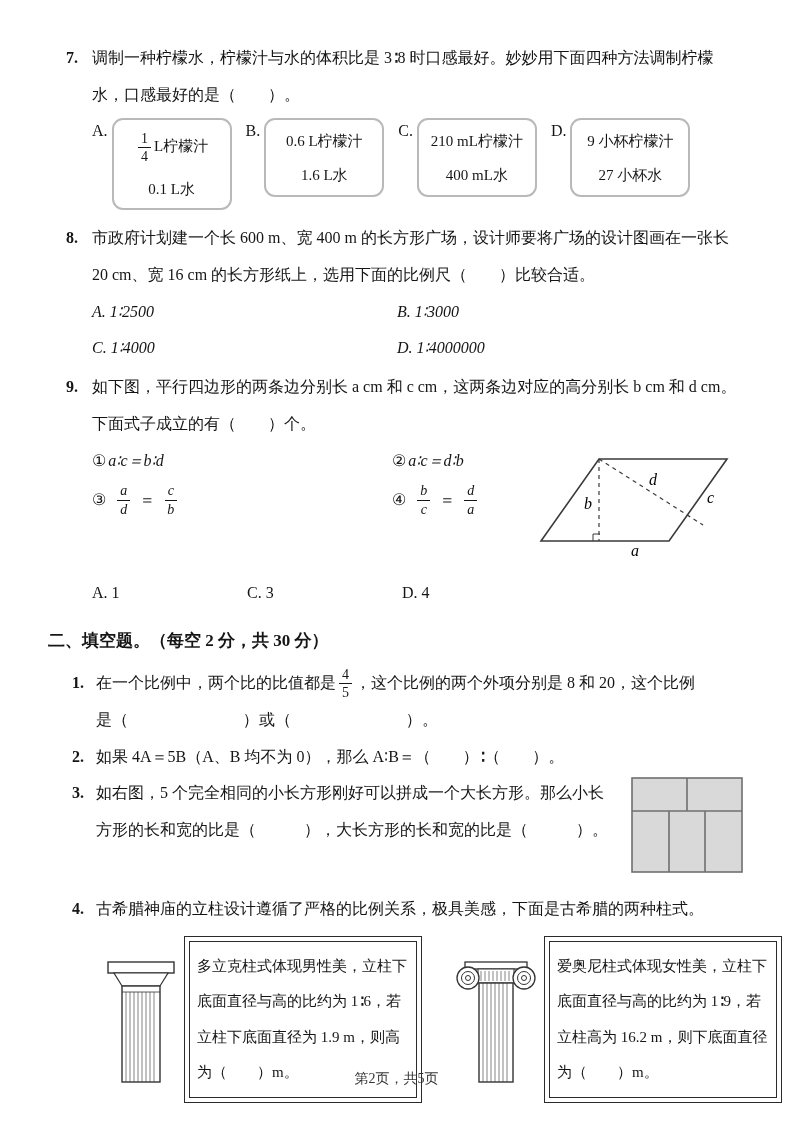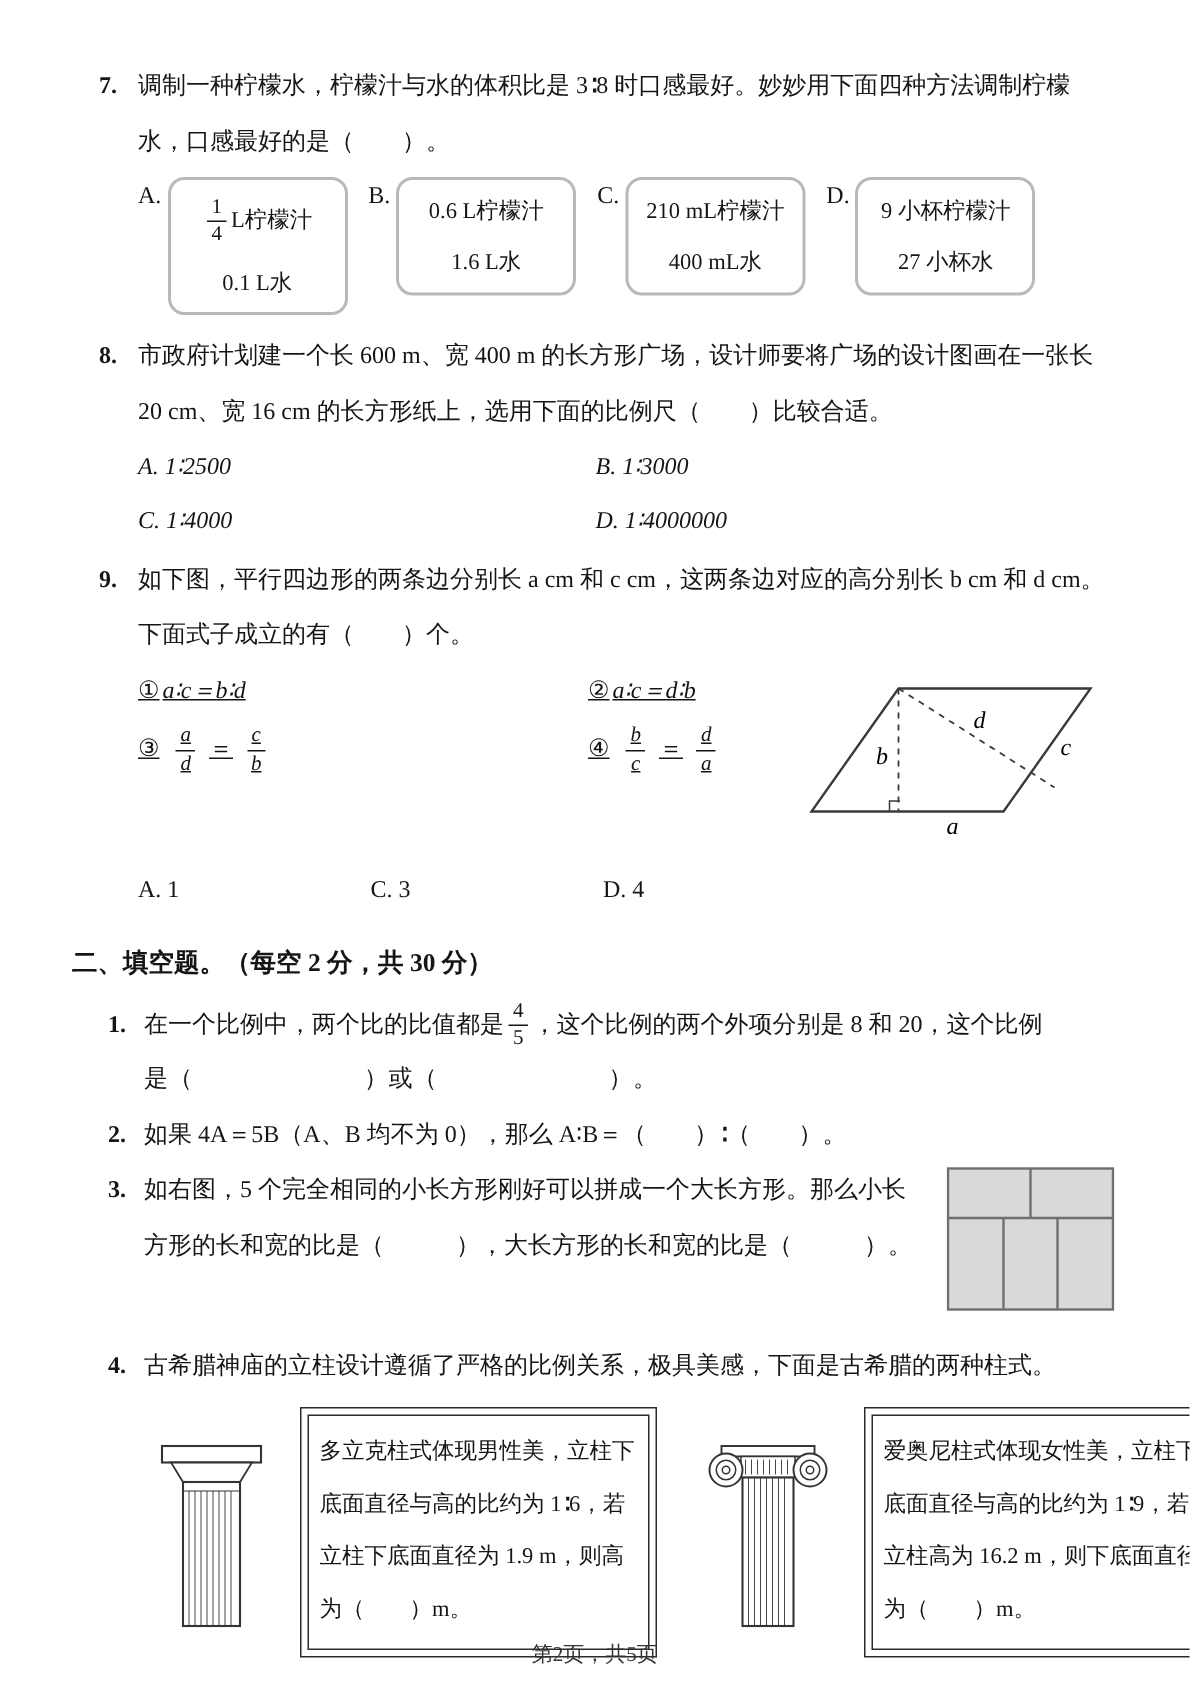--- a/index.html
+++ b/index.html
@@ -31,40 +31,40 @@
         vertical-align:middle;line-height:1.25;margin:0 3px;font-size:14px;}
   .frac .num{border-bottom:1px solid #151515;padding:0 3px;display:block;}
   .frac .den{display:block;padding:0 3px;}
   .math{font-style:italic;}
   
   .grid2{display:grid;grid-template-columns:305px 1fr;margin:0 0 2px 0;}
   .grid2 .cell{white-space:nowrap;font-style:italic;}
   
   .q9lower{display:flex;align-items:flex-start;}
   .q9forms{flex:1;display:grid;grid-template-columns:300px 1fr;row-gap:2px;align-items:center;}
-  .formula{white-space:nowrap;text-decoration:underline;}
+  .formula{white-space:nowrap;}
   .formula .circ{font-style:normal;margin-right:2px;}
   .fracline{display:inline-flex;align-items:center;gap:6px;}
   .q9fig{flex:0 0 212px;margin-top:2px;}
   .choices4{display:grid;grid-template-columns:155px 155px 155px 1fr;margin-top:4px;}
   
   .sec-title{font-weight:bold;font-size:17px;margin:10px 0 4px 0;}
   .fillq{display:flex;align-items:flex-start;margin-left:24px;}
   .fillq .qnum{width:24px;flex:0 0 24px;}
   .q3fig{float:right;margin:2px 0 4px 12px;}
   
   .panels{display:flex;gap:30px;margin:8px 0 10px 6px;align-items:flex-start;}
-  .panel{display:flex;align-items:flex-start;gap:20px;}
+  .panel{display:flex;align-items:flex-start;gap:4px;}
   .plaque{
     width:212px;border:1.5px solid #2b2b2b;outline:1px solid #2b2b2b;outline-offset:-6px;
     padding:12px 12px;background:#fff;font-size:15px;line-height:2.35;
   }
   .colsvg{flex:0 0 auto;margin-top:22px;}
   .footer{
-    position:absolute;bottom:8px;left:0;width:100%;
+    position:absolute;bottom:33px;left:0;width:100%;
     text-align:center;font-size:14px;color:#333;line-height:1.4;
   }
   svg text{font-family:"Liberation Serif","DejaVu Serif",serif;}
 </style>
 </head>
 <body>
 
 <div class="sheet">
 
   <div class="q">

